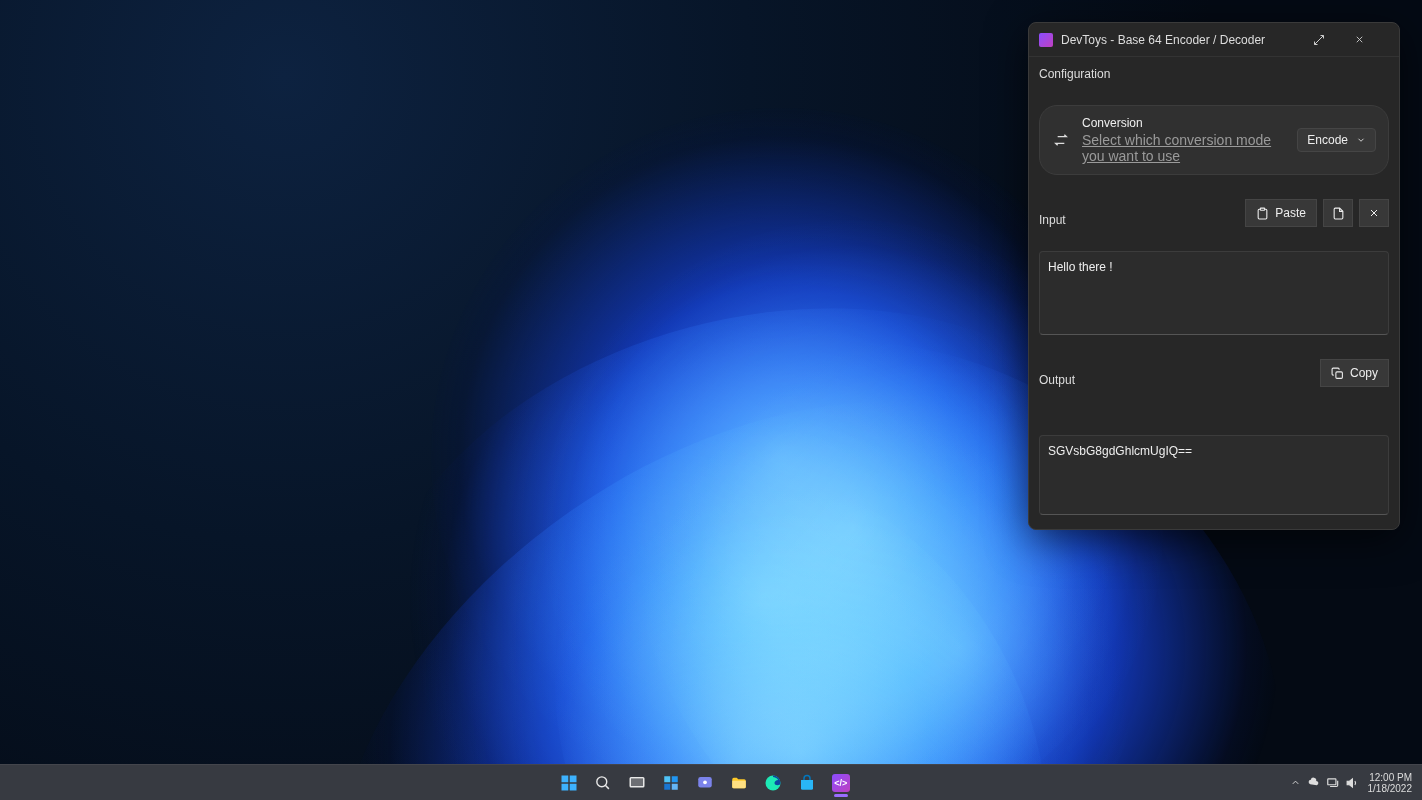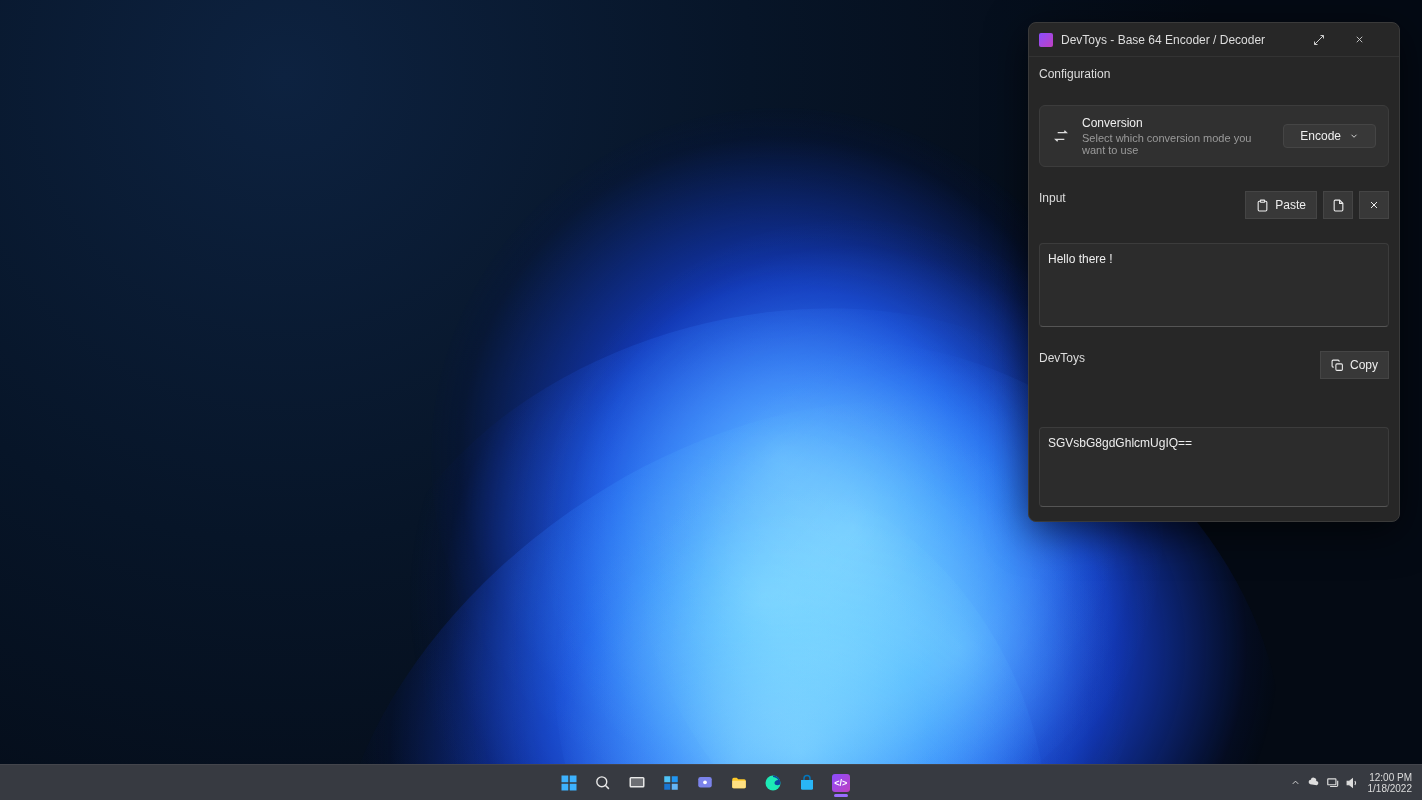--- a/index.html
+++ b/index.html
@@ -42,34 +42,34 @@
   .title-btn{
     width:40px; height:30px; display:flex; align-items:center; justify-content:center;
     color:#ccc; border:none; background:transparent; cursor:pointer;
   }
 
   #app-body{padding:10px 10px 14px 10px; display:flex; flex-direction:column; gap:24px;}
 
   .section-label{font-size:12px; color:#ddd;}
 
   .card{
-    background:#303030; border:1px solid #3c3c3c; border-radius:6px;
+    background:#303030; border:1px solid #3c3c3c; border-radius:18px;
     padding:10px 12px; display:flex; align-items:center; gap:12px;
   }
   .card .card-icon{width:18px; display:flex; justify-content:center; color:#ddd;}
   .card .card-texts{flex:1; display:flex; flex-direction:column; gap:2px;}
   .card .card-title{font-size:12px; color:#eee;}
-  .card .card-sub{font-size:11px; color:#9a9a9a;}
+  .card .card-sub{font-size:14px; color:#9a9a9a;text-decoration:underline;}
   .dropdown{
     background:#383838; border:1px solid #454545; border-radius:4px;
-    padding:4px 16px; font-size:12px; color:#eee; display:flex; align-items:center; gap:8px;
+    padding:4px 9px; font-size:12px; color:#eee; display:flex; align-items:center; gap:8px;
     cursor:pointer; min-width:70px; justify-content:space-between;
   }
 
-  .row-header{display:flex; justify-content:space-between;}
+  .row-header{display:flex; align-items:flex-end; justify-content:space-between;}
   .btn-group{display:flex; gap:6px;}
   .btn{
     background:#383838; border:1px solid #454545; border-radius:0;
     color:#eee; font-size:12px; height:28px; padding:0 10px;
     display:flex; align-items:center; gap:6px; cursor:pointer;
   }
   .btn.icon-only{width:30px; padding:0; justify-content:center;}
 
   .textbox{
     background:#2c2c2c; border:1px solid #3c3c3c; border-bottom:1px solid #555;
@@ -177,21 +177,21 @@
         <button class="btn icon-only">
           <svg width="12" height="12" viewBox="0 0 24 24" fill="none" stroke="currentColor" stroke-width="2">
               <path d="M18 6L6 18M6 6l12 12"></path>
             </svg>
         </button>
       </div>
     </div>
     <textarea id="input-box" class="textbox" style="">Hello there !</textarea>
 
     <div class="row-header">
-      <div class="section-label">DevToys</div>
+      <div class="section-label">Output</div>
       <div class="btn-group">
         <button class="btn">
           <svg width="13" height="13" viewBox="0 0 24 24" fill="none" stroke="currentColor" stroke-width="2">
               <rect x="9" y="9" width="12" height="12" rx="2"></rect>
               <path d="M5 15H4a2 2 0 0 1-2-2V4a2 2 0 0 1 2-2h9a2 2 0 0 1 2 2v1"></path>
             </svg>
           <span>Copy</span>
         </button>
       </div>
     </div>

